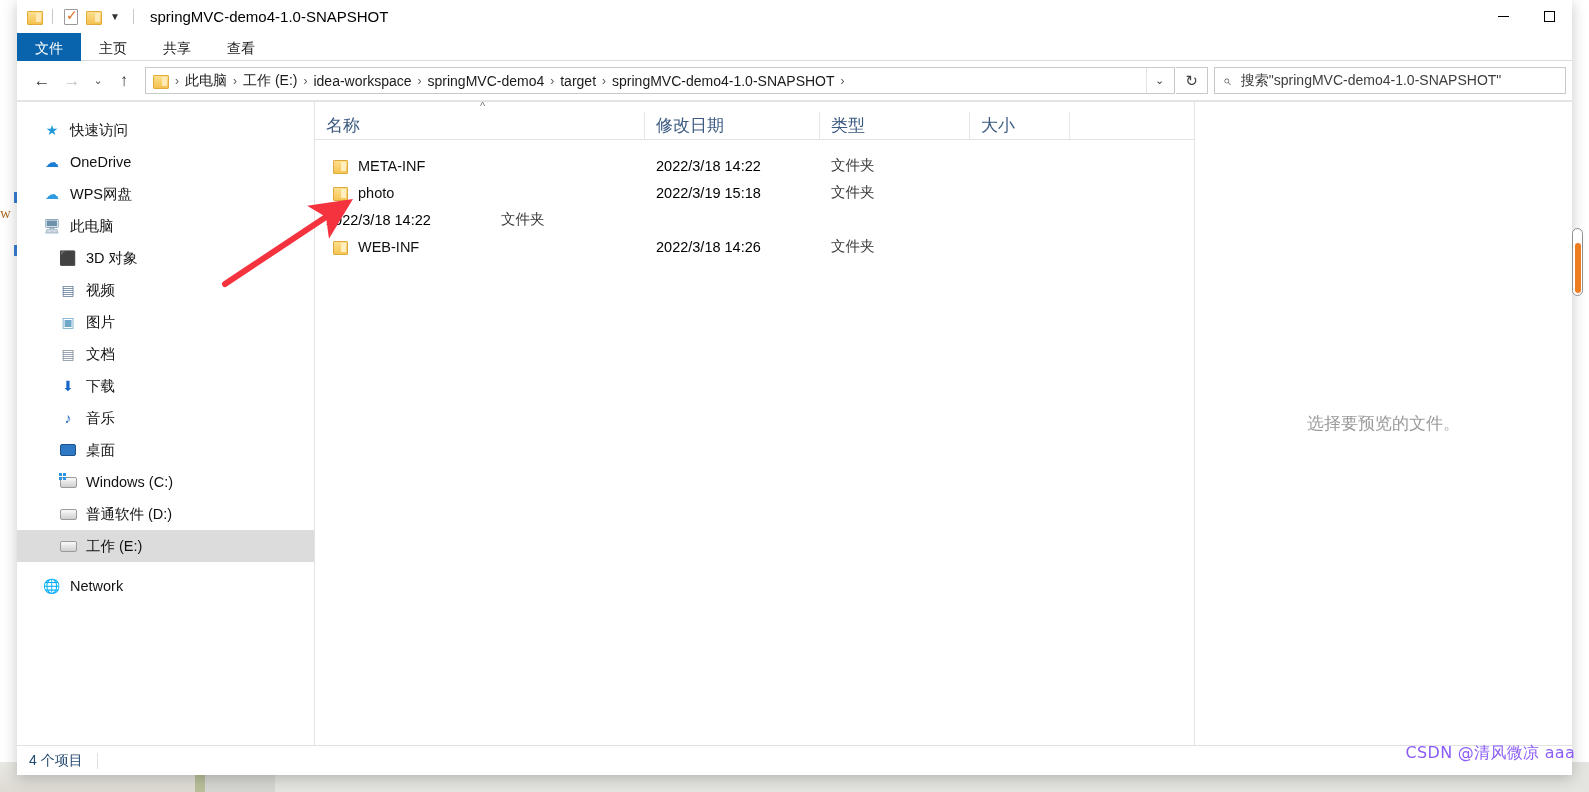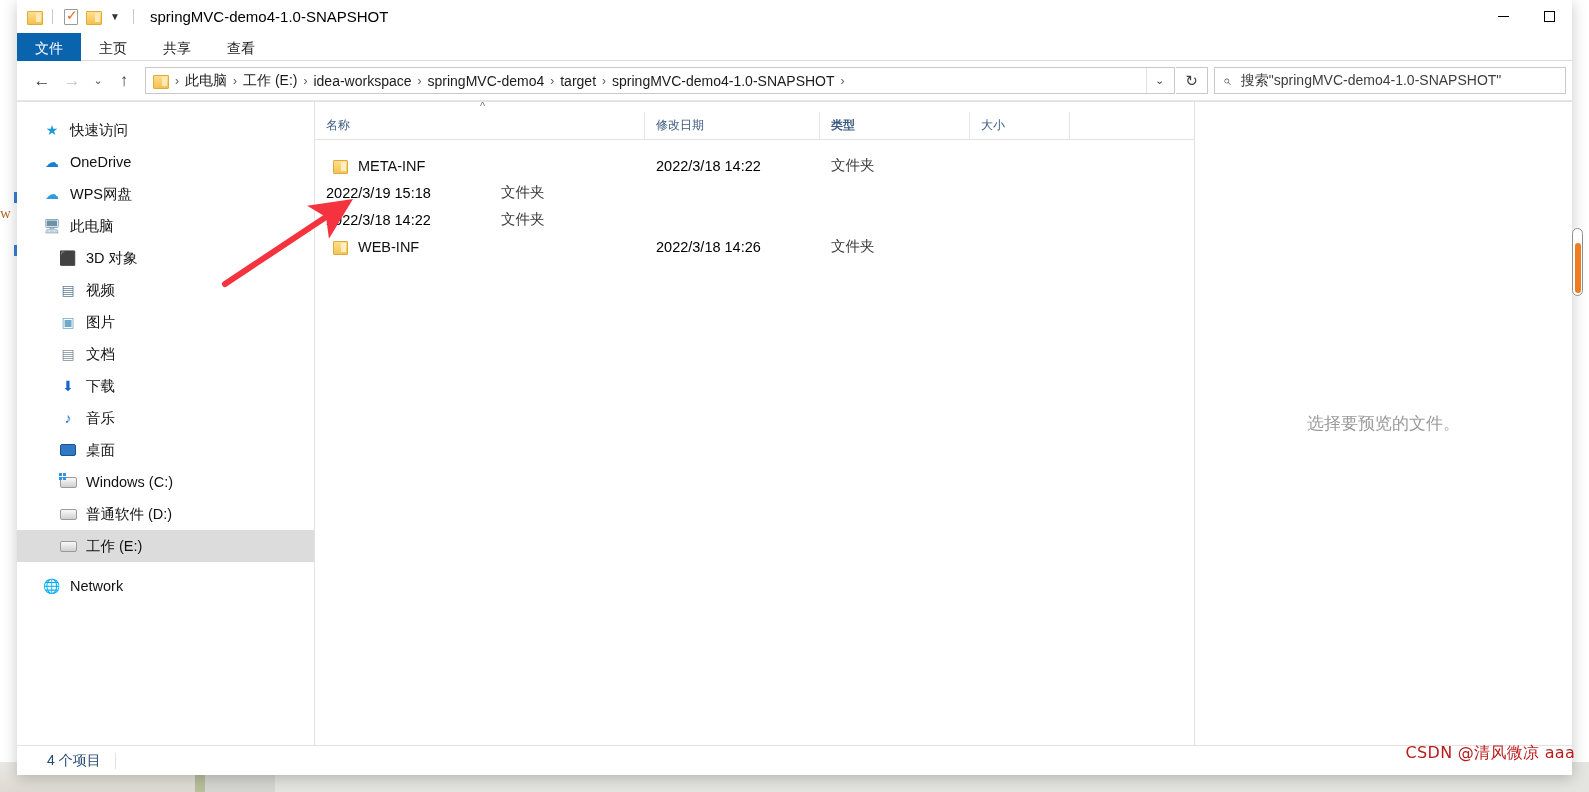--- a/index.html
+++ b/index.html
@@ -233,27 +233,27 @@
     font-size: 11px; color: #777; line-height: 10px;
   }
   #colhead {
     height: 28px; flex: none; display: flex;
     border-bottom: 1px solid #e3e3e3;
     align-items: stretch;
     margin-top: 10px;
   }
   .col {
     display: flex; align-items: center;
-    font-size: 12px; color: #3b5a80;
+    font-size: 17px; color: #3b5a80;
     padding-left: 11px; cursor: default;
     border-right: 1px solid #e6e6e6;
   }
   .col.name { width: 330px; }
   .col.date { width: 175px; }
-  .col.type { width: 150px; font-weight: bold; }
+  .col.type { width: 150px; }
   .col.size { width: 100px; }
 
   #rows { flex: 1; padding-top: 12px; }
   .frow {
     height: 27px; display: flex; align-items: center;
     font-size: 14.5px; color: #111; cursor: default;
   }
   .frow .cell-name {
     width: 330px; display: flex; align-items: center; gap: 11px; padding-left: 18px;
   }
@@ -279,31 +279,31 @@
     width: 377px; flex: none; background: #fff;
     display: flex; align-items: center; justify-content: center;
   }
   #preview-msg { font-size: 17px; color: #9a9a9a; }
 
   
   #statusbar {
     height: 30px; flex: none;
     border-top: 1px solid #e2e2e2;
     display: flex; align-items: center;
-    padding-left: 30px; background: #fff;
+    padding-left: 12px; background: #fff;
     position: relative;
   }
   #status-count { font-size: 14px; color: #23486e; }
   #status-sep { width: 1px; height: 16px; background: #e0e0e0; margin-left: 14px; }
 
   
   #red-arrow { position: absolute; left: 205px; top: 180px; pointer-events: none; }
   #watermark {
     position: absolute; right: 14px; bottom: 28px;
-    font-size: 16px; color: #b91c1c; letter-spacing: .3px;
+    font-size: 16px; color: #8b5cf6; letter-spacing: .3px;
     font-family: "DejaVu Sans", sans-serif;
     white-space: nowrap;
   }
   
   #pagescroll-track {
     position: absolute; right: 6px; top: 228px;
     width: 11px; height: 68px;
     border: 1px solid #8e8e8e; border-radius: 6px; background: #fff;
   }
   #pagescroll-thumb {
@@ -483,20 +483,24 @@
         <div class="frow">
           <span class="cell-name">
             <span class="fold-icon"></span>
             <span>META-INF</span>
           </span>
           <span class="cell-date">2022/3/18 14:22</span>
           <span class="cell-type">文件夹</span>
           <span class="cell-size"></span>
         </div>
         <div class="frow">
+          <span class="cell-name">
+            <span class="fold-icon"></span>
+            <span>photo</span>
+          </span>
           <span class="cell-date">2022/3/19 15:18</span>
           <span class="cell-type">文件夹</span>
           <span class="cell-size"></span>
         </div>
         <div class="frow">
           <span class="cell-date">2022/3/18 14:22</span>
           <span class="cell-type">文件夹</span>
           <span class="cell-size"></span>
         </div>
         <div class="frow">

